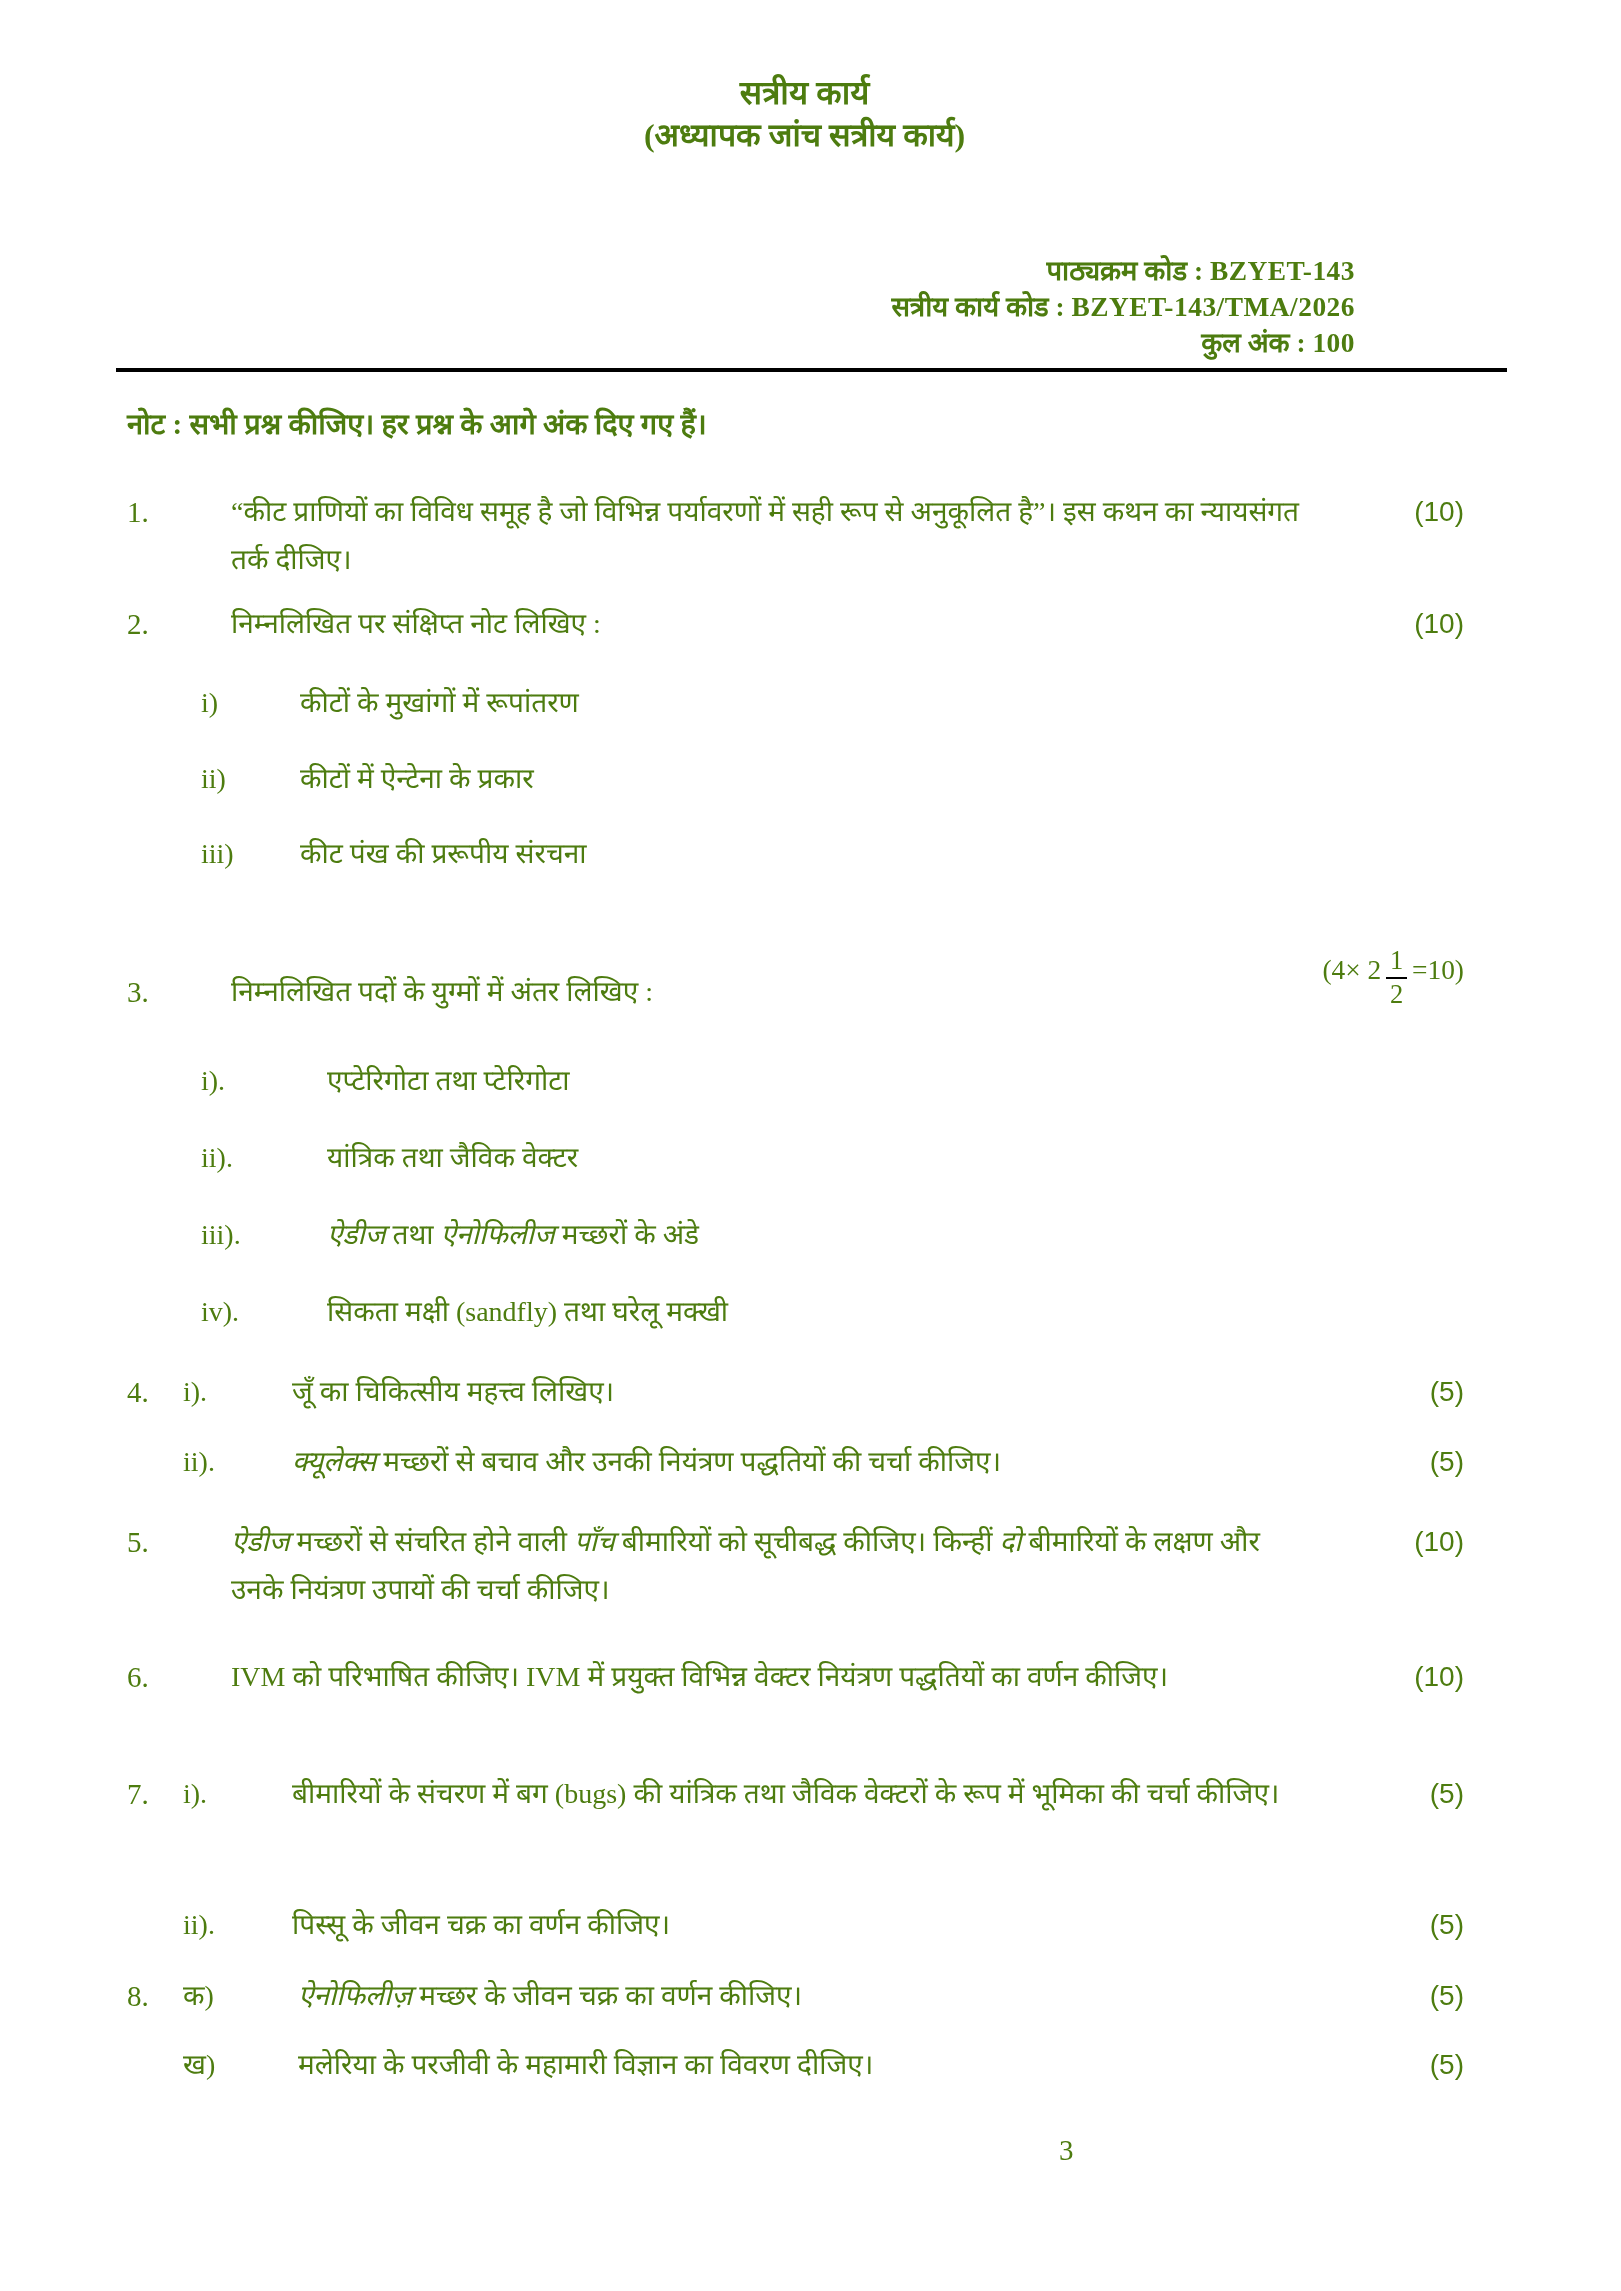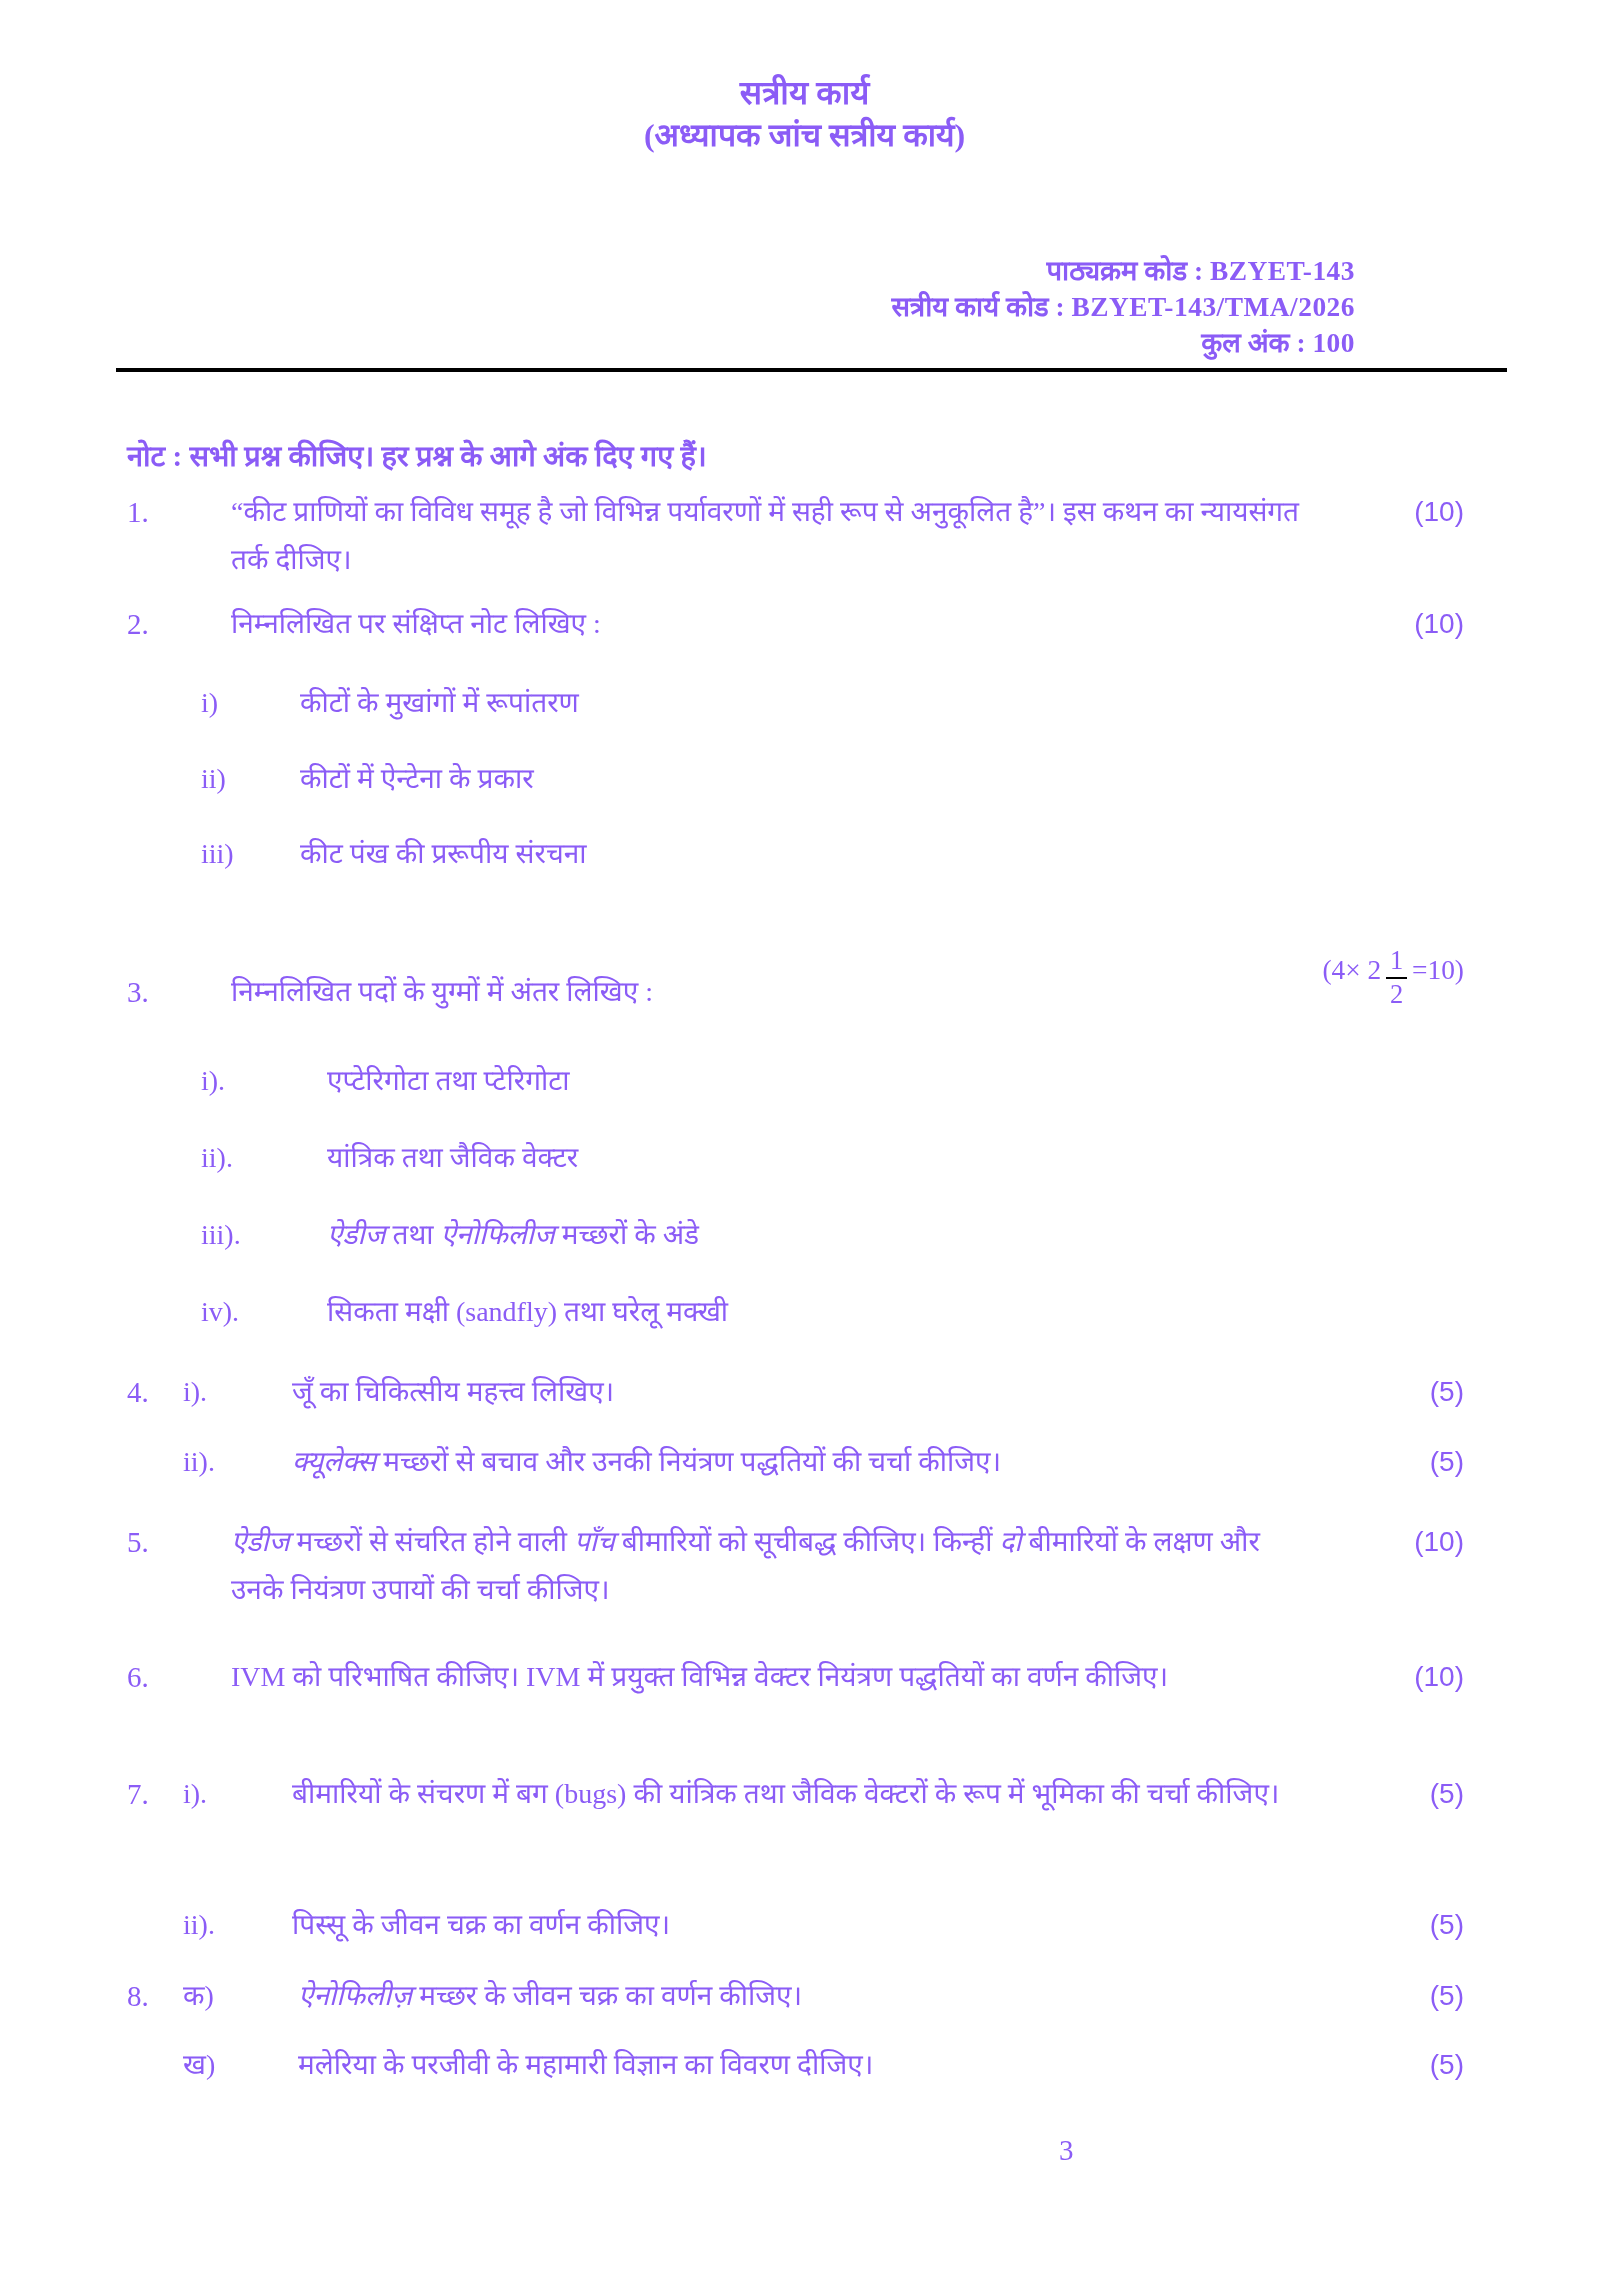--- a/index.html
+++ b/index.html
@@ -2,21 +2,21 @@
 <html><head>
 <meta charset="utf-8">
 <style>
   * { margin: 0; padding: 0; box-sizing: border-box; }
   html, body { background: #ffffff; }
   .page {
     position: relative;
     width: 1621px;
     height: 2292px;
     background: #ffffff;
-    color: #8b5cf6;
+    color: #4d7c0f;
     font-family: "Liberation Serif", serif;
     overflow: hidden;
   }
   .doc-title {
     position: absolute; top: 74px; left: 0; width: 1621px;
     text-align: center; font-size: 33px; font-weight: bold; line-height: 39px;
     transform: translateX(-5.9px);
   }
   .doc-subtitle {
     position: absolute; top: 116px; left: 0; width: 1621px;
@@ -28,21 +28,21 @@
     text-align: right; font-weight: bold; font-size: 27.4px; line-height: 36px;
     white-space: nowrap;
   }
   .code-en { font-family: "Liberation Serif", serif; letter-spacing: 0.5px; }
   .rule {
     position: absolute; top: 368px; left: 116px; width: 1391px; height: 3.9px;
     background: #000;
   }
   .note {
     position: absolute; top: 404px; left: 127px;
-    font-size: 29px; font-weight: bold; line-height: 41px; margin-top: 32px;
+    font-size: 29px; font-weight: bold; line-height: 41px;
   }
   .row {
     position: absolute; left: 127px; width: 1337px;
     display: flex; align-items: flex-start;
   }
   .qnum {
     flex: none; width: 56px;
     font-size: 29px; line-height: 48px;
   }
   .slabel {

